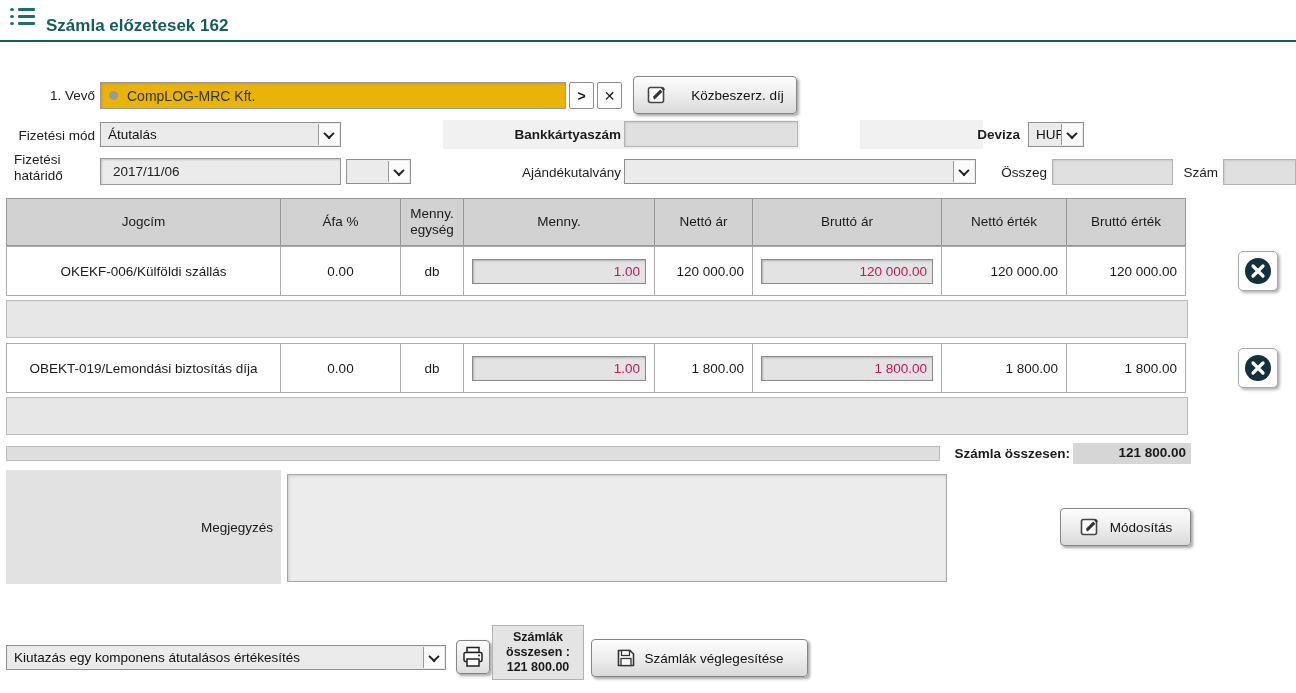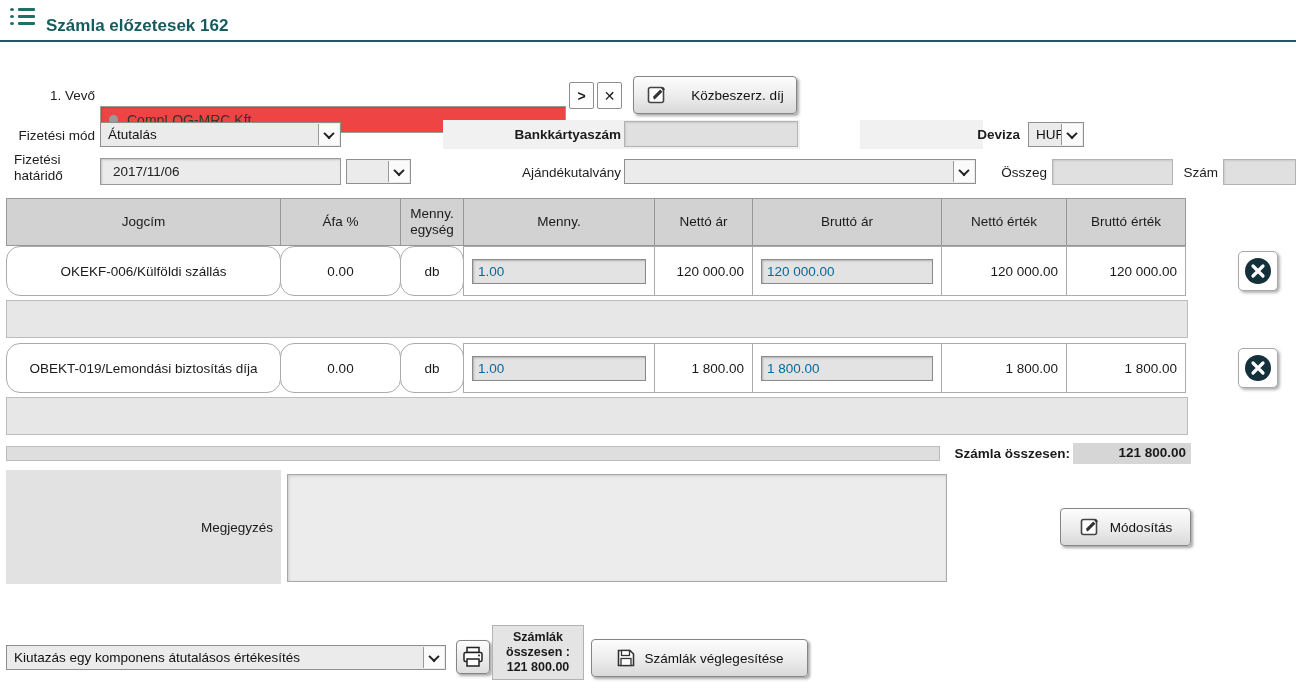--- a/index.html
+++ b/index.html
@@ -24,36 +24,36 @@
   .inp.dis { background: #e0e0e0; border-color: #b3b3b3; box-shadow: inset 1px 1px 2px rgba(0,0,0,0.1); }
 
   .sel { position: absolute; background: #ebebeb; border: 1px solid #8f8f8f; display: flex; align-items: center; padding: 0 26px 0 7px; font-size: 13.5px; color: #111; cursor: pointer; white-space: nowrap; overflow: hidden; }
   .arrow-box { position: absolute; top: 1px; right: 1px; bottom: 1px; width: 21px; background: #fbfbfb; border-left: 1px solid #9a9a9a; display: flex; align-items: center; justify-content: center; }
   .chev { width: 8px; height: 8px; border-right: 2px solid #222; border-bottom: 2px solid #222; transform: rotate(45deg) translate(-1px,-1px); }
 
   .btn { position: absolute; display: flex; align-items: center; justify-content: center; gap: 9px; background: linear-gradient(180deg,#fdfdfd 0%,#ececec 55%,#d9d9d9 100%); border: 1px solid #858585; border-radius: 4px; box-shadow: 2px 2px 3px rgba(0,0,0,0.35); font-size: 13.5px; color: #111; cursor: pointer; }
   .sqbtn { position: absolute; width: 25px; height: 27px; background: #fdfdfd; border: 1px solid #8f8f8f; border-radius: 2px; display: flex; align-items: center; justify-content: center; font-size: 14px; font-weight: bold; cursor: pointer; }
 
   
-  .combo { position: absolute; left: 100px; top: 82px; width: 466px; height: 27px; background: #ef4444; border: 1px solid #9b9b9b; display: flex; align-items: center; box-shadow: inset 1px 1px 2px rgba(0,0,0,0.12); margin-top: 24px; }
+  .combo { position: absolute; left: 100px; top: 82px; width: 466px; height: 27px; background: #eab308; border: 1px solid #9b9b9b; display: flex; align-items: center; box-shadow: inset 1px 1px 2px rgba(0,0,0,0.12); }
   .bullet { width: 9px; height: 9px; border-radius: 50%; background: #9a9a9a; margin-left: 8px; flex: 0 0 auto; }
   .combo span { margin-left: 9px; font-size: 14px; color: #333; }
 
   
   .thead { position: absolute; left: 6px; top: 198px; display: flex; }
   .th { background: #d2d2d2; border: 1px solid #979797; margin-left: -1px; height: 48px; display: flex; align-items: center; justify-content: center; text-align: center; line-height: 16px; padding: 0 4px; }
   .th:first-child { margin-left: 0; }
   .trow { position: absolute; left: 6px; display: flex; height: 50px; }
   .td { background: #fff; border: 1px solid #ababab; margin-left: -1px; display: flex; align-items: center; padding: 0 8px; font-size: 13.5px; }
   .td:first-child { margin-left: 0; }
-  .td.center { justify-content: center; border-radius: 14px; }
+  .td.center { justify-content: center; }
   .td.right { justify-content: flex-end; }
   .c0 { width: 275px; } .c1 { width: 121px; } .c2 { width: 64px; } .c3 { width: 192px; }
   .c4 { width: 99px; } .c5 { width: 190px; } .c6 { width: 126px; } .c7 { width: 120px; }
-  .cell-input { width: 100%; height: 25px; background: #e3e3e3; border: 1px solid #8a8a8a; box-shadow: inset 1px 1px 2px rgba(0,0,0,0.22); text-align: left; padding: 0 5px; font-family: inherit; font-size: 13.5px; color: #0369a1; }
+  .cell-input { width: 100%; height: 25px; background: #e3e3e3; border: 1px solid #8a8a8a; box-shadow: inset 1px 1px 2px rgba(0,0,0,0.22); text-align: right; padding: 0 5px; font-family: inherit; font-size: 13.5px; color: #be185d; }
   .gap-bar { position: absolute; left: 6px; width: 1182px; height: 38px; background: #e7e7e7; border: 1px solid #bcbcbc; }
   .del-btn { position: absolute; left: 1238px; width: 40px; height: 40px; background: #fff; border: 1px solid #a9a9a9; border-radius: 5px; box-shadow: 2px 2px 3px rgba(0,0,0,0.3); display: flex; align-items: center; justify-content: center; cursor: pointer; }
 
   
   .total-bar { position: absolute; left: 6px; top: 446px; width: 934px; height: 15px; background: #dedede; border: 1px solid #bcbcbc; }
   .total-label { position: absolute; left: 938px; top: 446px; width: 132px; text-align: right; font-weight: bold; }
   .total-value { position: absolute; left: 1073px; top: 443px; width: 118px; height: 21px; background: #d6d6d6; font-weight: bold; text-align: right; padding: 2px 5px 0 0; }
 
   
   .mj-box { position: absolute; left: 6px; top: 470px; width: 275px; height: 114px; background: #e2e2e2; display: flex; align-items: center; justify-content: flex-end; padding-right: 8px; }

